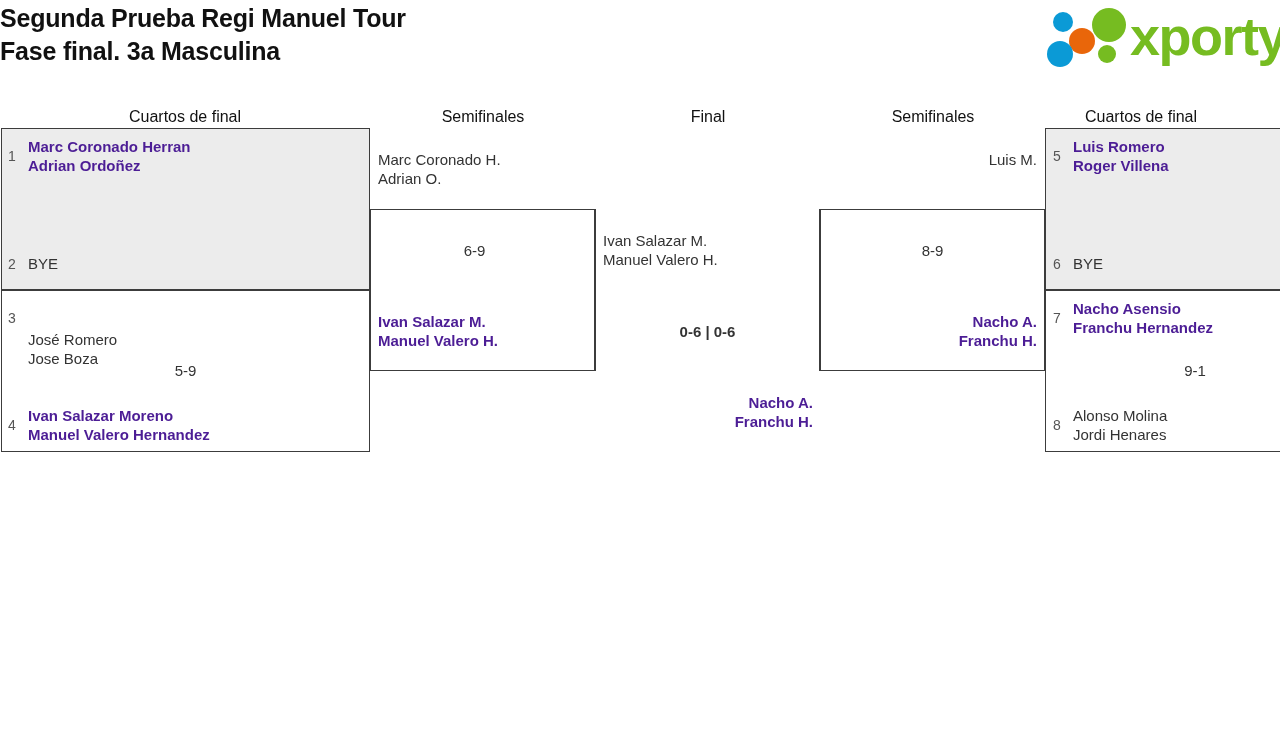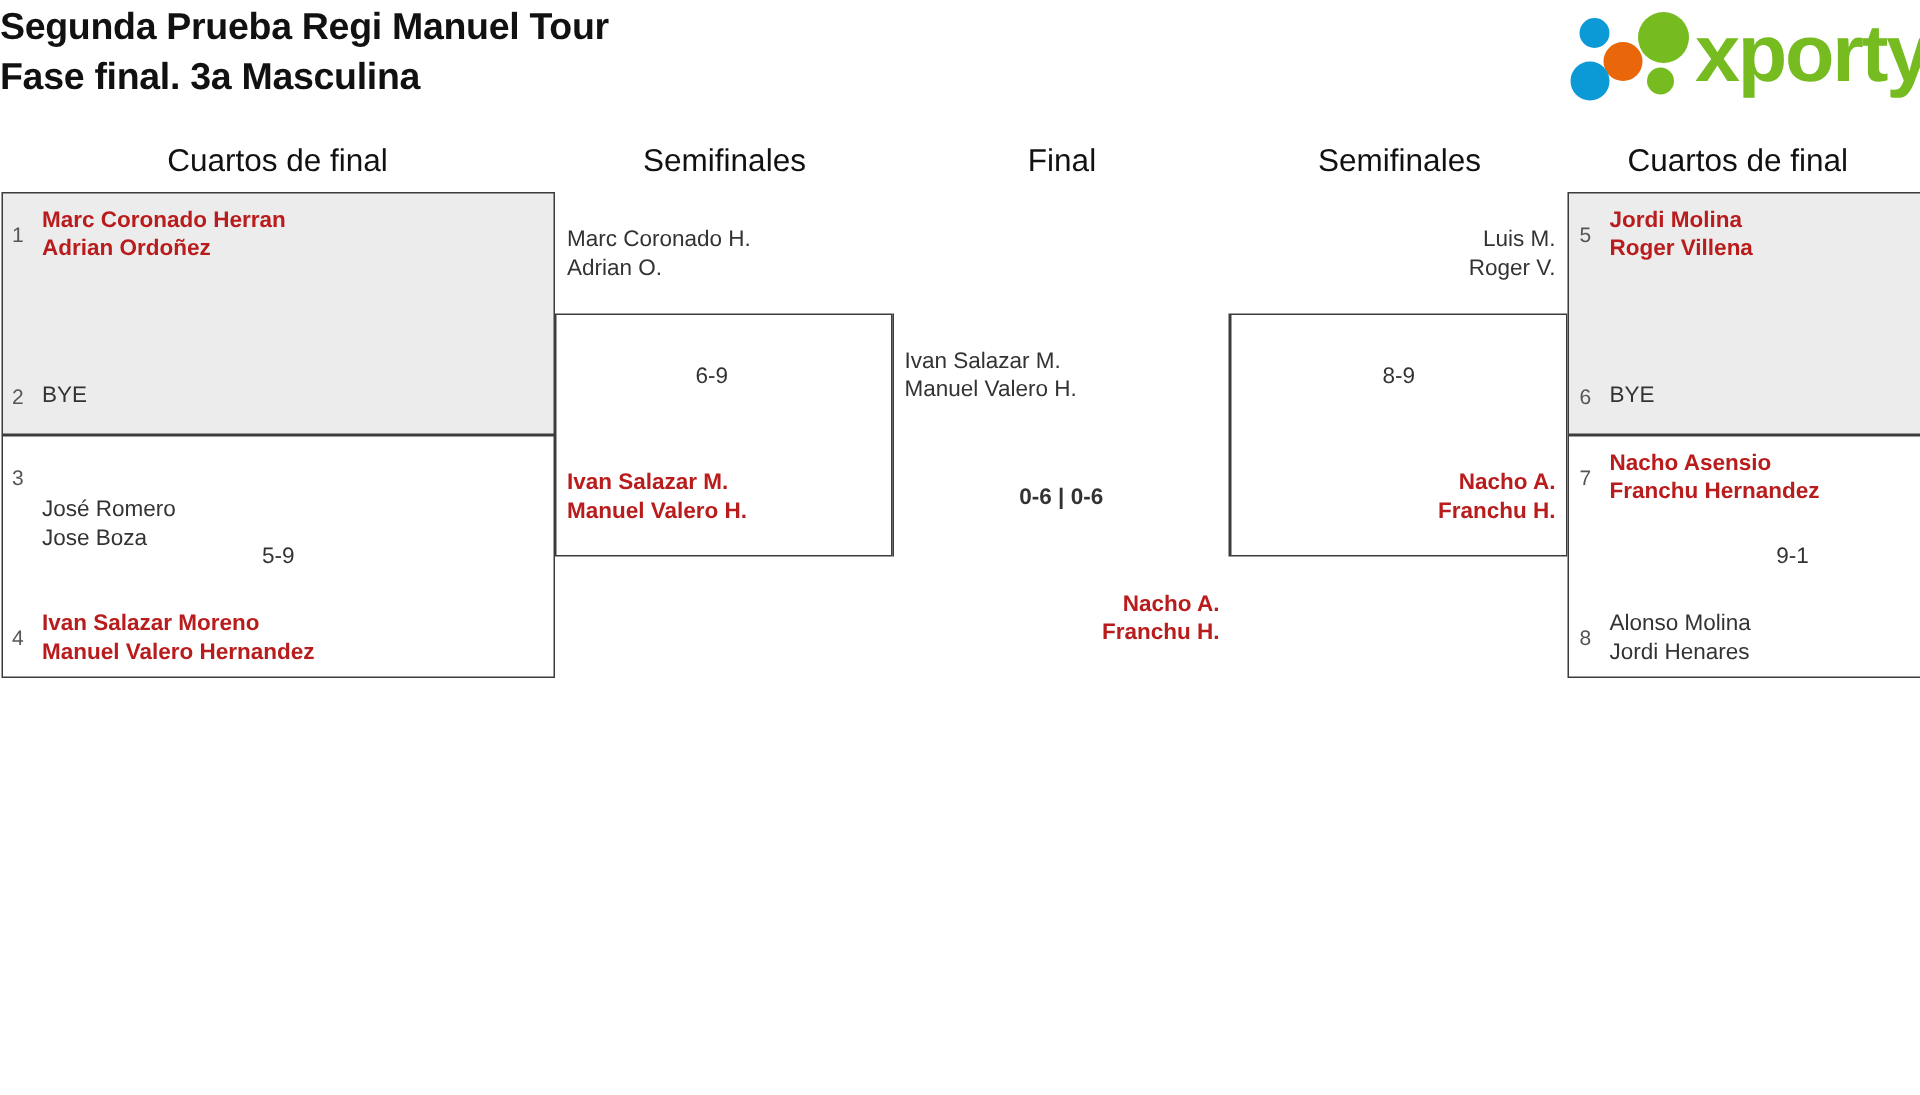--- a/index.html
+++ b/index.html
@@ -43,22 +43,22 @@
     font-size: 54px;
     font-weight: 700;
     line-height: 60px;
     letter-spacing: -1.5px;
   }
   .logo-dot { position: absolute; border-radius: 50%; }
 
   
   .round-header {
     position: absolute;
-    top: 96px;
-    font-size: 21px;
+    top: 108px;
+    font-size: 16px;
     font-weight: 400;
     color: #111111;
     text-align: center;
     white-space: nowrap;
   }
 
   
   .match-box {
     position: absolute;
     box-sizing: border-box;
@@ -71,21 +71,21 @@
     position: absolute;
     font-size: 14px;
     font-weight: 400;
     color: #555555;
     line-height: 16px;
   }
   .team {
     position: absolute;
     font-size: 15px;
     line-height: 19px;
-    color: #b91c1c;
+    color: #4c1d95;
     white-space: nowrap;
   }
   .team .ln { display: block; }
   .team.winner { font-weight: 700; }
   .team.loser  { font-weight: 400; color: #333333; }
   .team.right  { text-align: right; }
 
   .score {
     position: absolute;
     font-size: 15px;
@@ -164,32 +164,31 @@
 </div>
 <div class="score" style="left:595px; top:323px; width:225px; text-align:center;font-weight:bold;">0-6 | 0-6</div>
 <div class="team winner right" style="left:588px; top:393px; width:225px;">
   <span class="ln">Nacho A.</span>
   <span class="ln">Franchu H.</span>
 </div>
 
 <div class="match-box plain" style="left:820px; top:209px; width:225px; height:162px;"></div>
 <div class="team loser right" style="left:812px; top:150px; width:225px;">
   <span class="ln">Luis M.</span>
-  <span class="ln">Roger V.</span>
 </div>
 <div class="score" style="left:820px; top:242px; width:225px; text-align:center;">8-9</div>
 <div class="team winner right" style="left:812px; top:312px; width:225px;">
   <span class="ln">Nacho A.</span>
   <span class="ln">Franchu H.</span>
 </div>
 
 <div class="match-box shaded" style="left:1045px; top:128px; width:300px; height:162px;"></div>
 <div class="seed" style="left:1053px; top:148px;">5</div>
 <div class="team winner" style="left:1073px; top:137px;">
-  <span class="ln">Jordi Molina</span>
+  <span class="ln">Luis Romero</span>
   <span class="ln">Roger Villena</span>
 </div>
 <div class="seed" style="left:1053px; top:256px;">6</div>
 <div class="team loser" style="left:1073px; top:254px;">
   <span class="ln">BYE</span>
 </div>
 
 <div class="match-box plain" style="left:1045px; top:290px; width:300px; height:162px;"></div>
 <div class="seed" style="left:1053px; top:310px;">7</div>
 <div class="team winner" style="left:1073px; top:299px;">

